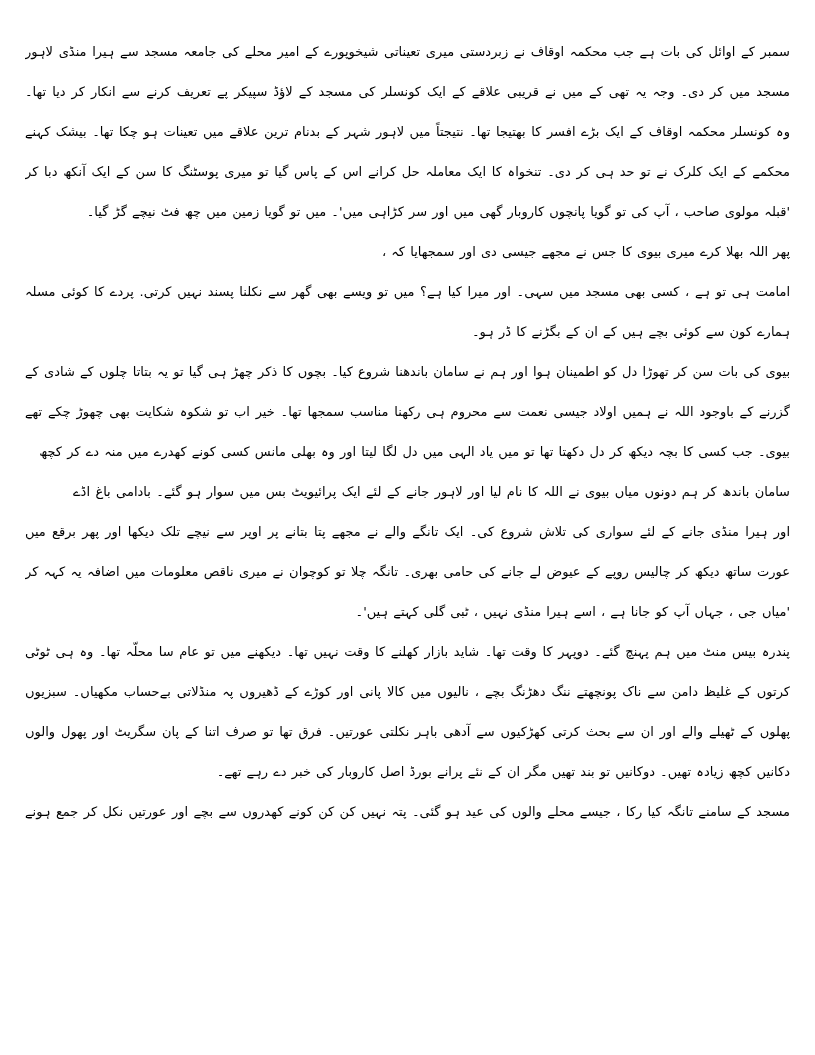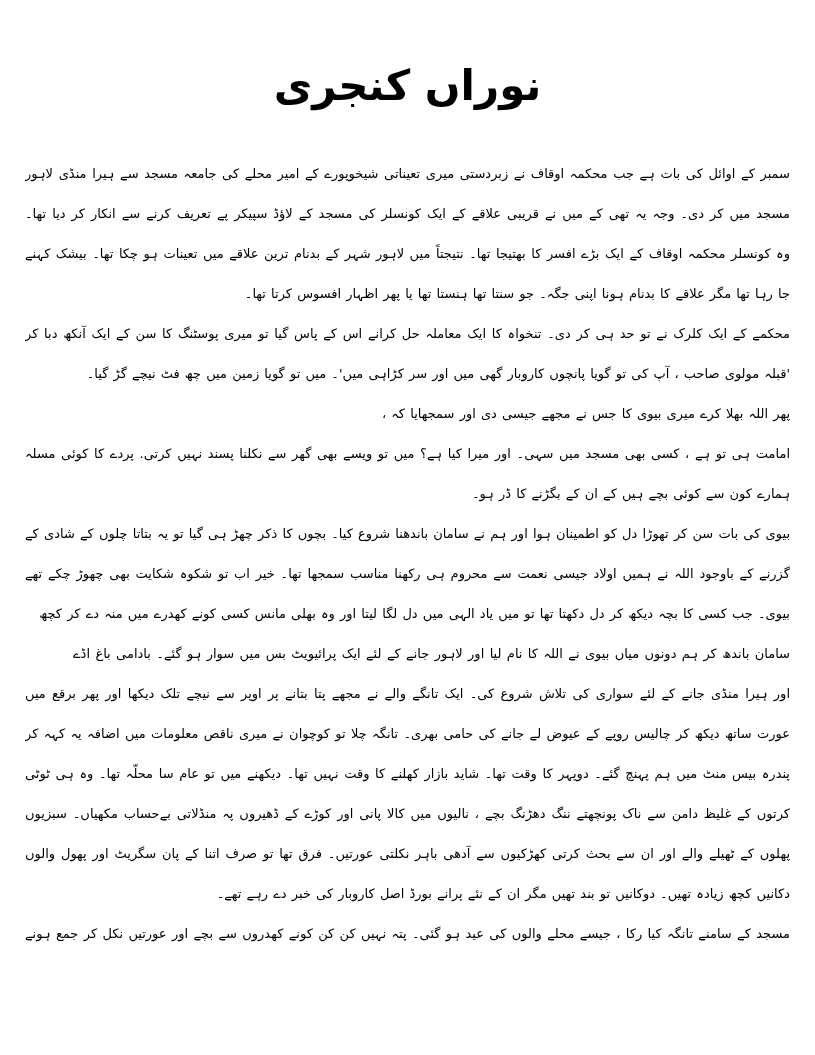--- a/index.html
+++ b/index.html
@@ -48,29 +48,27 @@
   .line.end {
     text-align: right;
     text-align-last: right;
   }
 </style>
 </head>
 <body>
 
 <div class="page">
 
-  <div class="title">نوراں کنجری</div>
 
   <div class="content">
 
     <p class="para">
       <span class="line" style="display: block;">سمبر کے اوائل کی بات ہے جب محکمہ اوقاف نے زبردستی میری تعیناتی شیخوپورے کے امیر محلے کی جامعہ مسجد سے ہیرا منڈی لاہور کی ایک پرانی</span>
       <span class="line" style="display: block;">مسجد میں کر دی۔ وجہ یہ تھی کے میں نے قریبی علاقے کے ایک کونسلر کی مسجد کے لاؤڈ سپیکر پے تعریف کرنے سے انکار کر دیا تھا۔ شومئی قسمت کے</span>
       <span class="line" style="display: block;">وہ کونسلر محکمہ اوقاف کے ایک بڑے افسر کا بھتیجا تھا۔ نتیجتاً میں لاہور شہر کے بدنام ترین علاقے میں تعینات ہو چکا تھا۔ بیشک کہنے کو میں مسجد کا امام</span>
-      <span class="line end" style="display: block;">جا رہا تھا مگر علاقے کا بدنام ہونا اپنی جگہ۔ جو سنتا تھا ہنستا تھا یا پھر اظہار افسوس کرتا تھا۔</span>
     </p>
 
     <p class="para">
       <span class="line" style="display: block;">محکمے کے ایک کلرک نے تو حد ہی کر دی۔ تنخواہ کا ایک معاملہ حل کرانے اس کے پاس گیا تو میری پوسٹنگ کا سن کے ایک آنکھ دبا کر بولا ،</span>
       <span class="line end" style="display: block;">'قبلہ مولوی صاحب ، آپ کی تو گویا پانچوں کاروبار گھی میں اور سر کڑاہی میں'۔ میں تو گویا زمین میں چھ فٹ نیچے گڑ گیا۔</span>
     </p>
 
     <p class="para">
       <span class="line end" style="display: block;">پھر اللہ بھلا کرے میری بیوی کا جس نے مجھے جیسی دی اور سمجھایا کہ ،</span>
     </p>
@@ -83,20 +81,21 @@
     <p class="para">
       <span class="line" style="display: block;">بیوی کی بات سن کر تھوڑا دل کو اطمینان ہوا اور ہم نے سامان باندھنا شروع کیا۔ بچوں کا ذکر چھڑ ہی گیا تو یہ بتاتا چلوں کے شادی کے بائیس سال</span>
       <span class="line" style="display: block;">گزرنے کے باوجود اللہ نے ہمیں اولاد جیسی نعمت سے محروم ہی رکھنا مناسب سمجھا تھا۔ خیر اب تو شکوہ شکایت بھی چھوڑ چکے تھے دونوں میاں</span>
       <span class="line end" style="display: block;">بیوی۔ جب کسی کا بچہ دیکھ کر دل دکھتا تھا تو میں یاد الہی میں دل لگا لیتا اور وہ بھلی مانس کسی کونے کھدرے میں منہ دے کر کچھ آنسو بہا لیتی۔</span>
     </p>
 
     <p class="para">
       <span class="line" style="display: block; margin-left: 48px;">سامان باندھ کر ہم دونوں میاں بیوی نے اللہ کا نام لیا اور لاہور جانے کے لئے ایک پرائیویٹ بس میں سوار ہو گئے۔ بادامی باغ اڈے پہ اترے</span>
       <span class="line" style="display: block;">اور ہیرا منڈی جانے کے لئے سواری کی تلاش شروع کی۔ ایک تانگے والے نے مجھے پتا بتانے پر اوپر سے نیچے تلک دیکھا اور پھر برقع میں ملبوس</span>
       <span class="line" style="display: block;">عورت ساتھ دیکھ کر چالیس روپے کے عیوض لے جانے کی حامی بھری۔ تانگہ چلا تو کوچوان نے میری ناقص معلومات میں اضافہ یہ کہہ کر کیا کے</span>
+      <span class="line end" style="display: block;">'میاں جی ، جہاں آپ کو جانا ہے ، اسے ہیرا منڈی نہیں ، ٹبی گلی کہتے ہیں'۔</span>
     </p>
 
     <p class="para">
       <span class="line" style="display: block;">پندرہ بیس منٹ میں ہم پہنچ گئے۔ دوپہر کا وقت تھا۔ شاید بازار کھلنے کا وقت نہیں تھا۔ دیکھنے میں تو عام سا محلّہ تھا۔ وہ ہی ٹوٹی پھوٹی گلیاں ، میلے</span>
       <span class="line" style="display: block;">کرتوں کے غلیظ دامن سے ناک پونچھتے ننگ دھڑنگ بچے ، نالیوں میں کالا پانی اور کوڑے کے ڈھیروں پہ منڈلاتی بےحساب مکھیاں۔ سبزیوں</span>
       <span class="line" style="display: block;">پھلوں کے ٹھیلے والے اور ان سے بحث کرتی کھڑکیوں سے آدھی باہر نکلتی عورتیں۔ فرق تھا تو صرف اتنا کے پان سگریٹ اور پھول والوں کی</span>
       <span class="line end" style="display: block;">دکانیں کچھ زیادہ تھیں۔ دوکانیں تو بند تھیں مگر ان کے نئے پرانے بورڈ اصل کاروبار کی خبر دے رہے تھے۔</span>
     </p>
 
     <p class="para">

